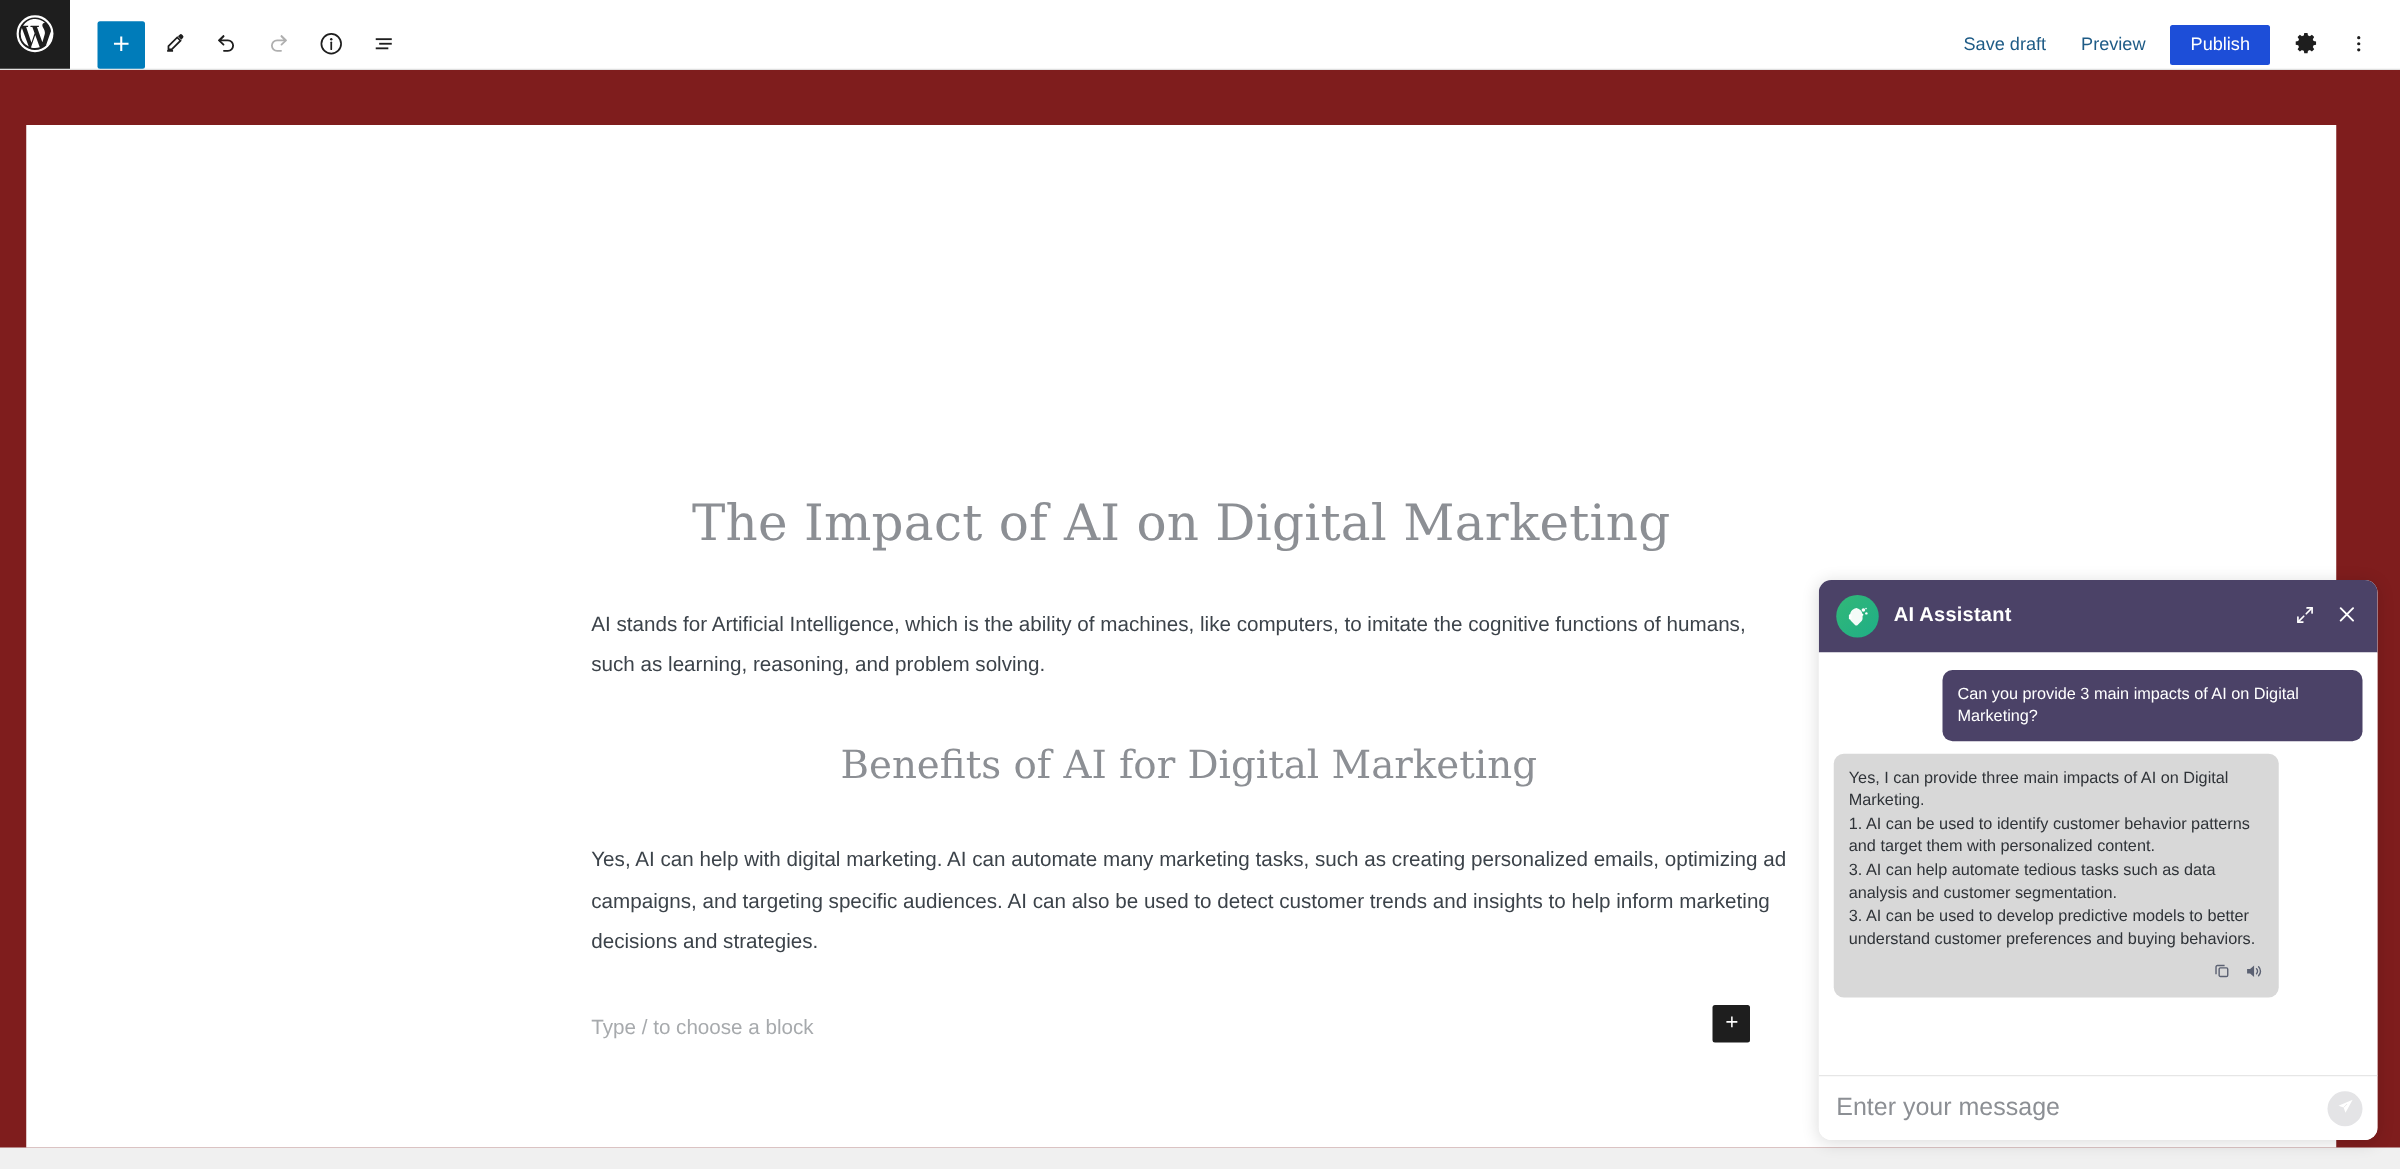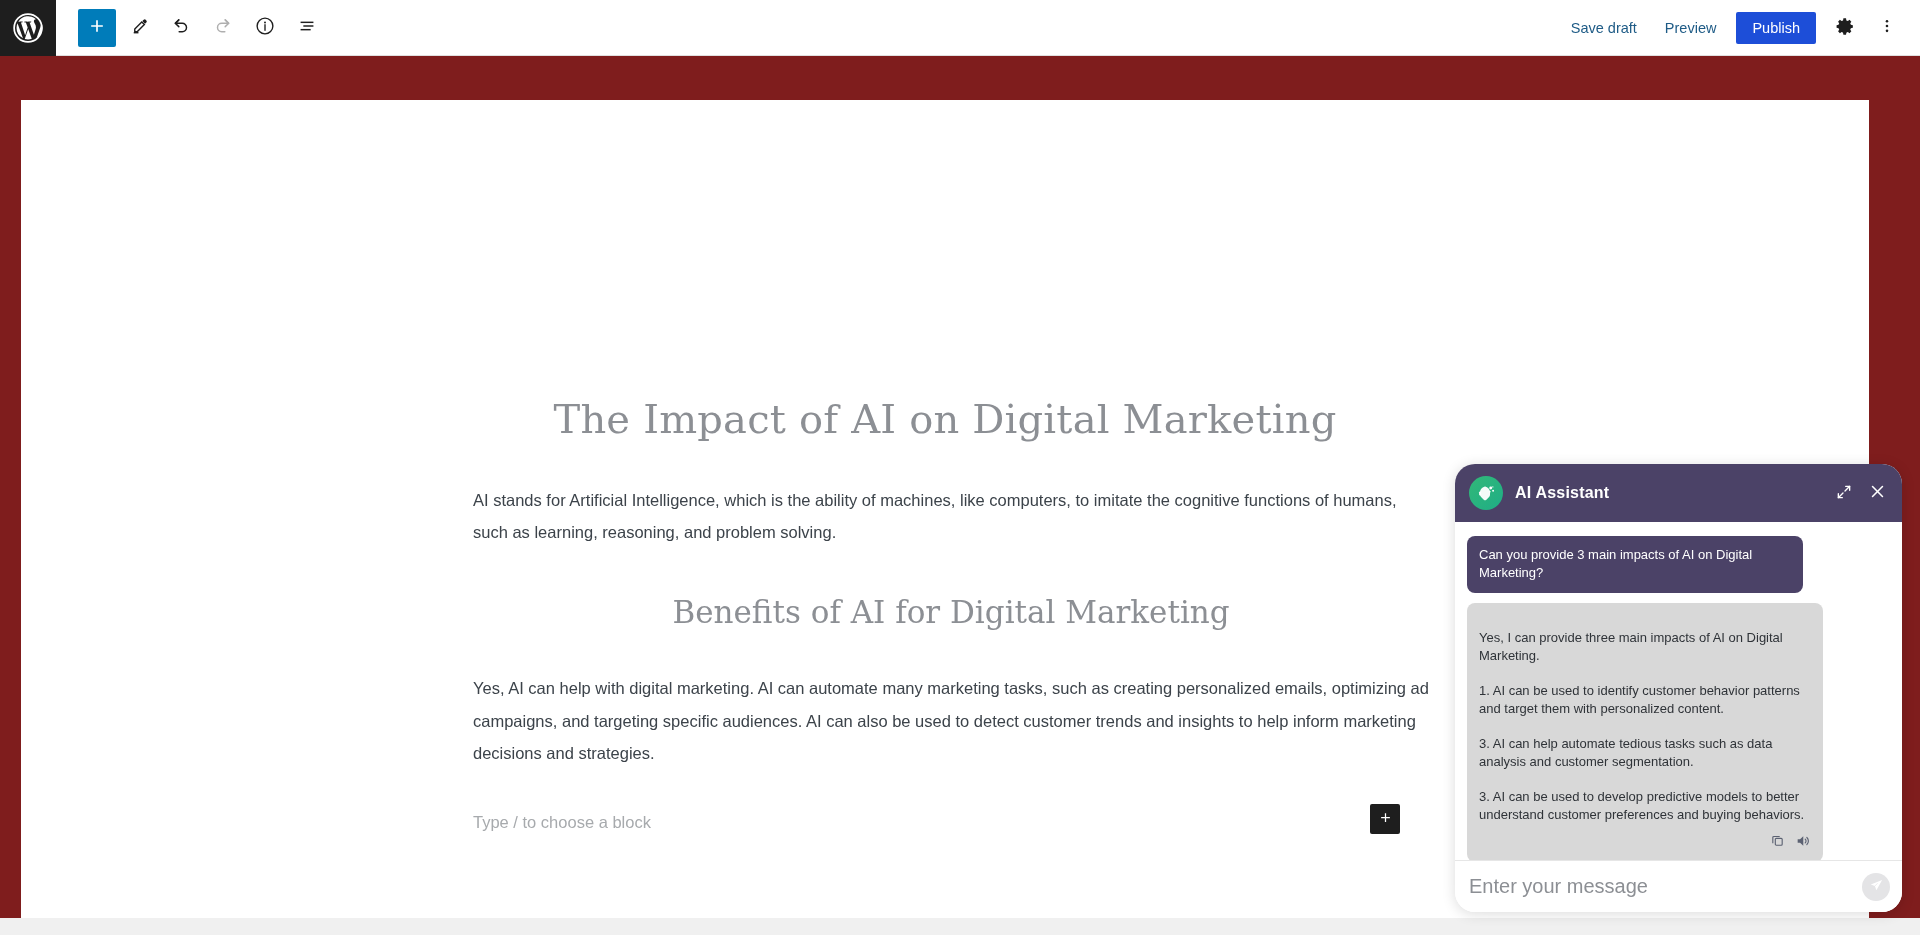--- a/index.html
+++ b/index.html
@@ -8,21 +8,21 @@
     font-family: "Liberation Sans", sans-serif;
     background: #f0f0f0;
     overflow: hidden;
   }
 
   
   .topbar {
     position: absolute; top: 0; left: 0;
     width: 1920px; height: 56px;
     background: #ffffff;
-    display: flex; align-items: center;
+    display: flex; align-items: flex-end;
     border-bottom: 1px solid #e0e0e0;
   }
   .wp-logo-box {
     width: 56px; height: 56px;
     background: #1e1e1e;
     display: flex; align-items: center; justify-content: center;
     flex: 0 0 56px;
   }
   .wp-logo-box svg { display: block; }
 
@@ -135,21 +135,21 @@
     font-size: 12.5px; color: #1e1e1e;
     padding-left: 26px;
   }
 
   
   .ai-panel {
     position: absolute;
     left: 1455px; top: 464px;
     width: 447px; height: 448px;
     background: #ffffff;
-    border-radius: 20px;
+    border-radius: 10px;
     box-shadow: 0 2px 14px rgba(0,0,0,.14);
     display: flex; flex-direction: column;
     overflow: hidden;
   }
   .ai-header {
     height: 58px;
     background: #4b4267;
     display: flex; align-items: center;
     padding: 0 14px 0 14px;
     flex: 0 0 58px;
@@ -178,42 +178,42 @@
     display: flex; align-items: center; justify-content: center;
   }
 
   .ai-messages {
     flex: 1 1 auto;
     padding: 14px 12px 8px 12px;
     overflow-y: auto;
     background: #ffffff;
   }
   .msg-row { display: flex; margin-bottom: 10px; }
-  .msg-row.user { }
+  .msg-row.user { justify-content: flex-end; }
   .msg-row.bot { justify-content: flex-start; }
 
   .bubble-user {
     background: #4b4267;
     color: #ffffff;
     border-radius: 8px;
     padding: 10px 12px;
     font-size: 13px;
     line-height: 1.42;
     max-width: 336px;
   }
   .bubble-bot {
     background: #d8d8d8;
     color: #2f3338;
     border-radius: 8px;
     padding: 10px 12px 4px 12px;
     font-size: 13px;
     line-height: 1.42;
     max-width: 356px;
   }
-  .bubble-bot .line { display: block; margin-top: 16px; }
+  .bubble-bot .line { display: block; }
   .bot-actions {
     display: flex; justify-content: flex-end;
     gap: 10px; margin-top: 8px; padding-bottom: 6px;
   }
   .bot-act-btn {
     background: transparent; border: none;
     cursor: pointer; padding: 0;
     display: flex; align-items: center;
   }
 

